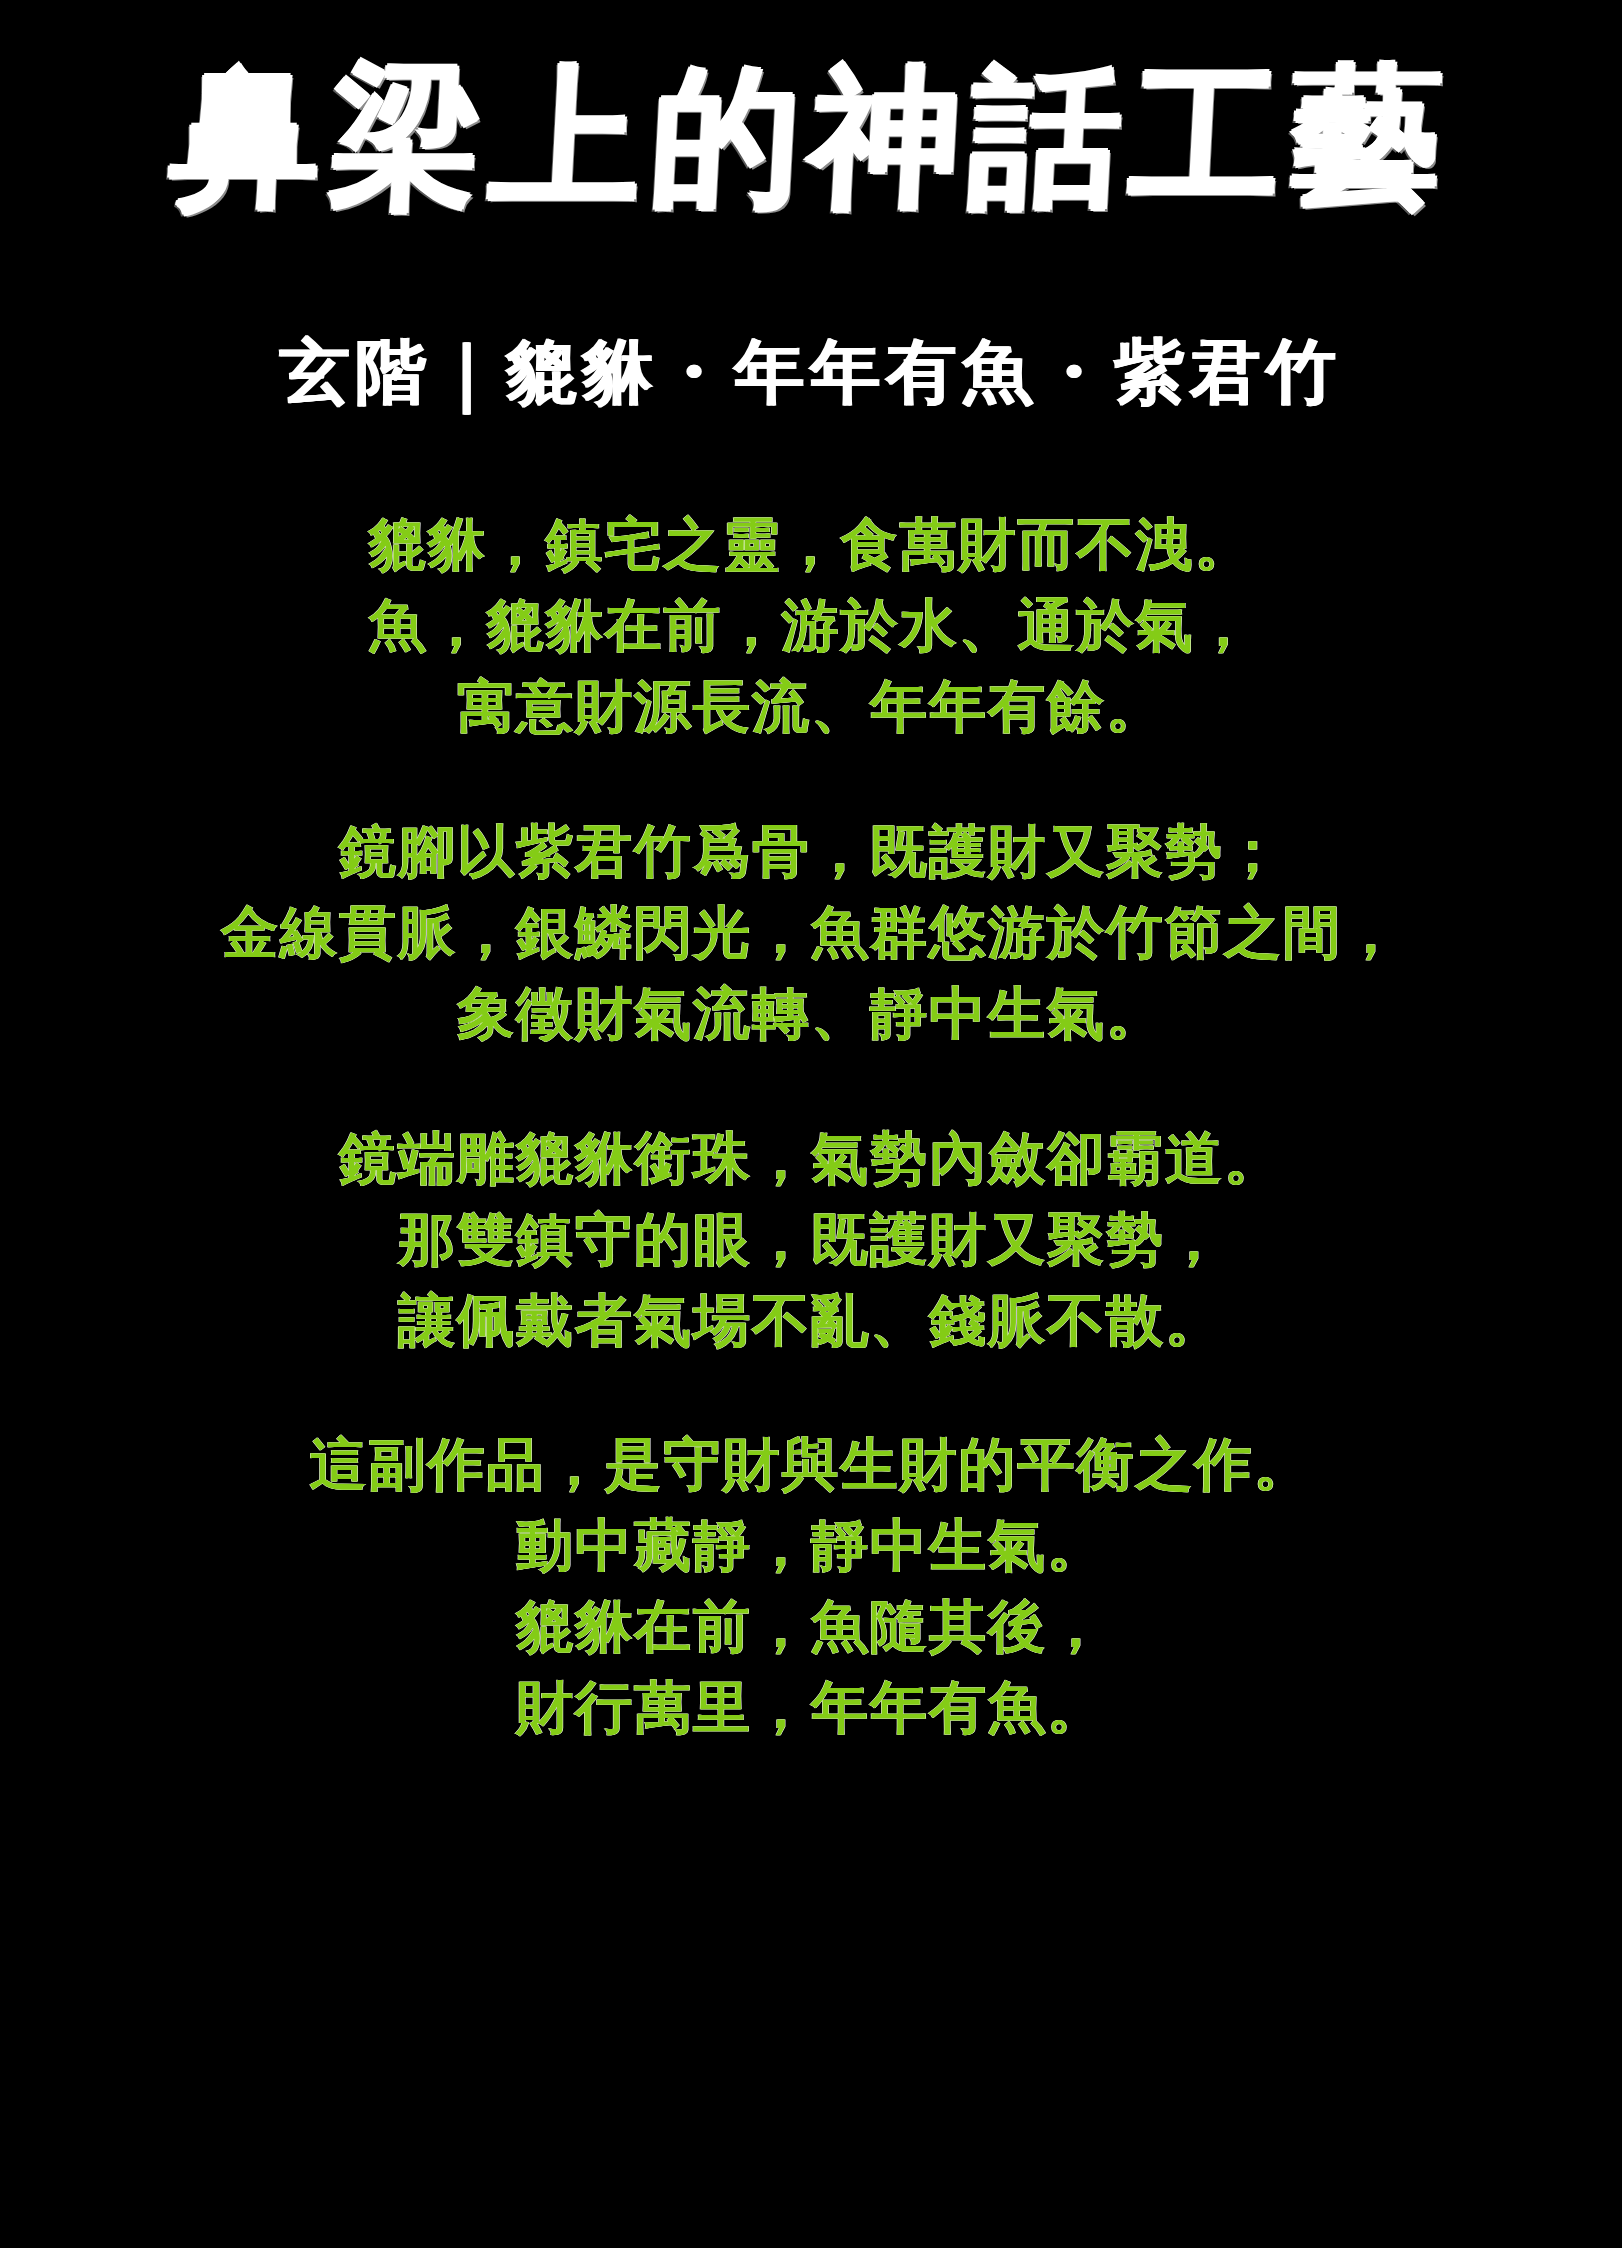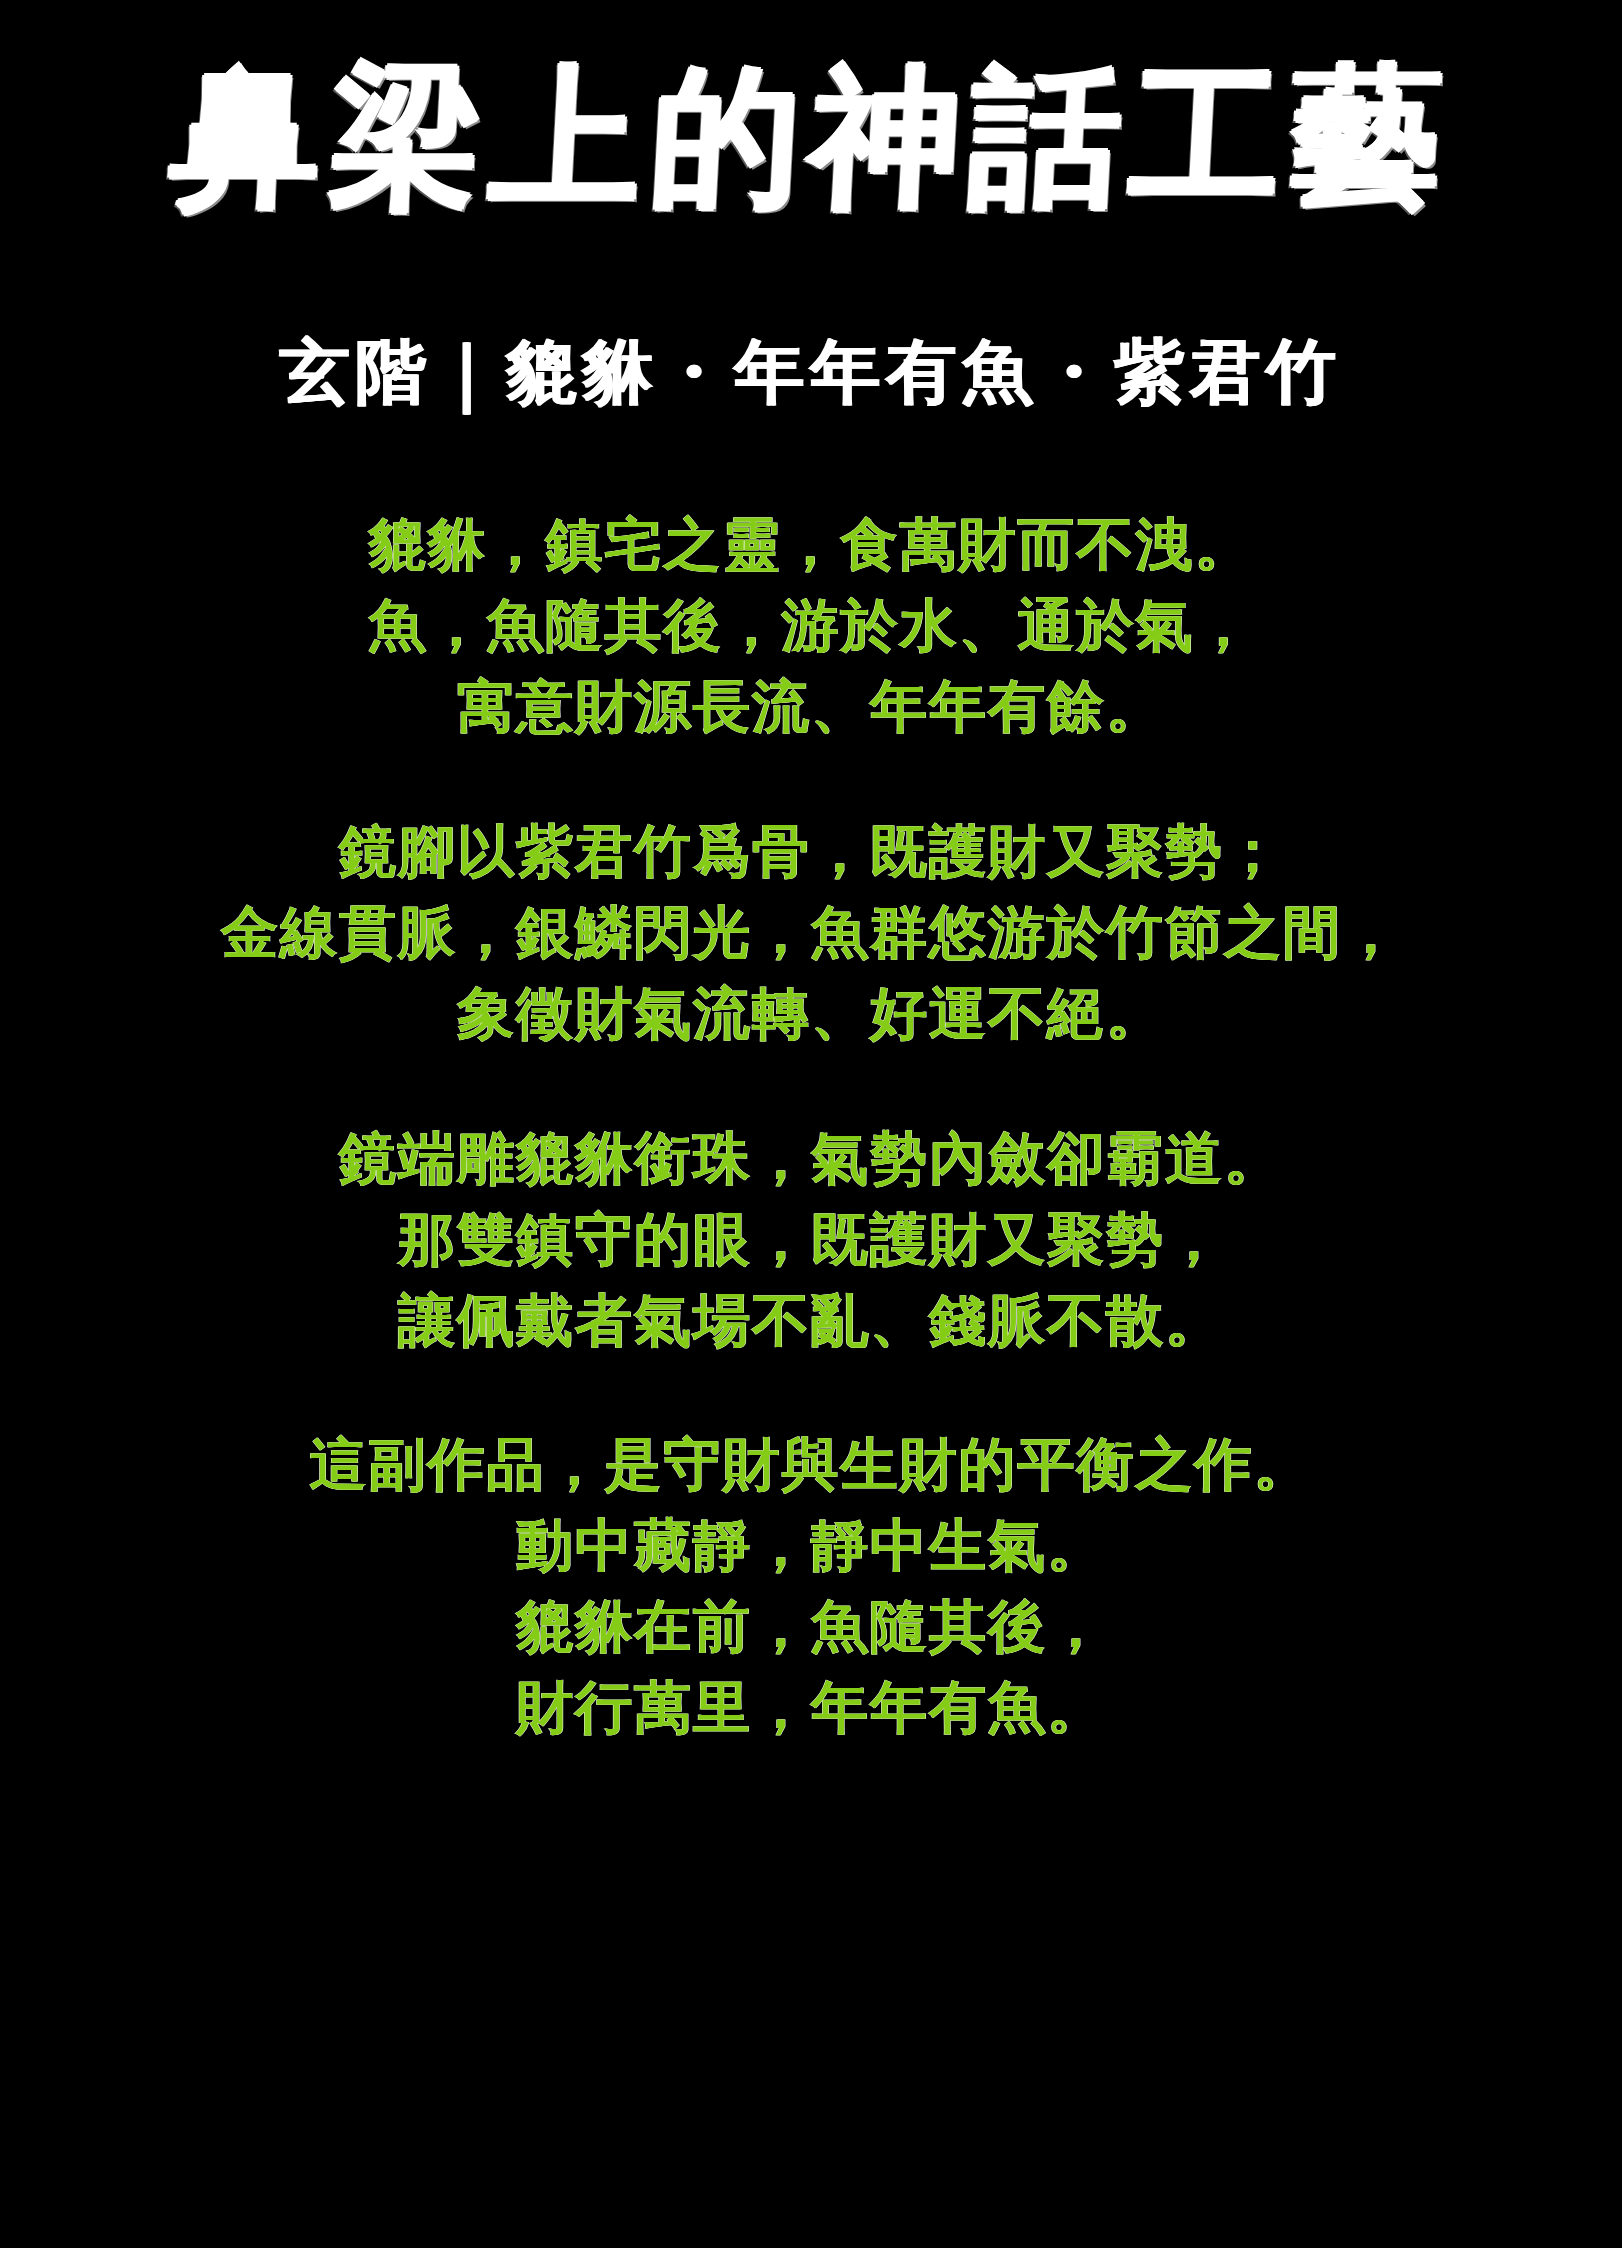--- a/index.html
+++ b/index.html
@@ -97,28 +97,28 @@
   </div>
 
   <div class="subtitle-block">
     <div class="subtitle">玄階｜貔貅・年年有魚・紫君竹</div>
   </div>
 
   <div class="body-block">
 
     <div class="para">
       <div class="line">貔貅，鎮宅之靈，食萬財而不洩。</div>
-      <div class="line">魚，魚隨其後，游於水、通於氣，</div>
+      <div class="line">魚，貔貅在前，游於水、通於氣，</div>
       <div class="line">寓意財源長流、年年有餘。</div>
     </div>
 
     <div class="para">
       <div class="line">鏡腳以紫君竹爲骨，既護財又聚勢；</div>
       <div class="line">金線貫脈，銀鱗閃光，魚群悠游於竹節之間，</div>
-      <div class="line">象徵財氣流轉、好運不絕。</div>
+      <div class="line">象徵財氣流轉、靜中生氣。</div>
     </div>
 
     <div class="para">
       <div class="line">鏡端雕貔貅銜珠，氣勢內斂卻霸道。</div>
       <div class="line">那雙鎮守的眼，既護財又聚勢，</div>
       <div class="line">讓佩戴者氣場不亂、錢脈不散。</div>
     </div>
 
     <div class="para">
       <div class="line">這副作品，是守財與生財的平衡之作。</div>

